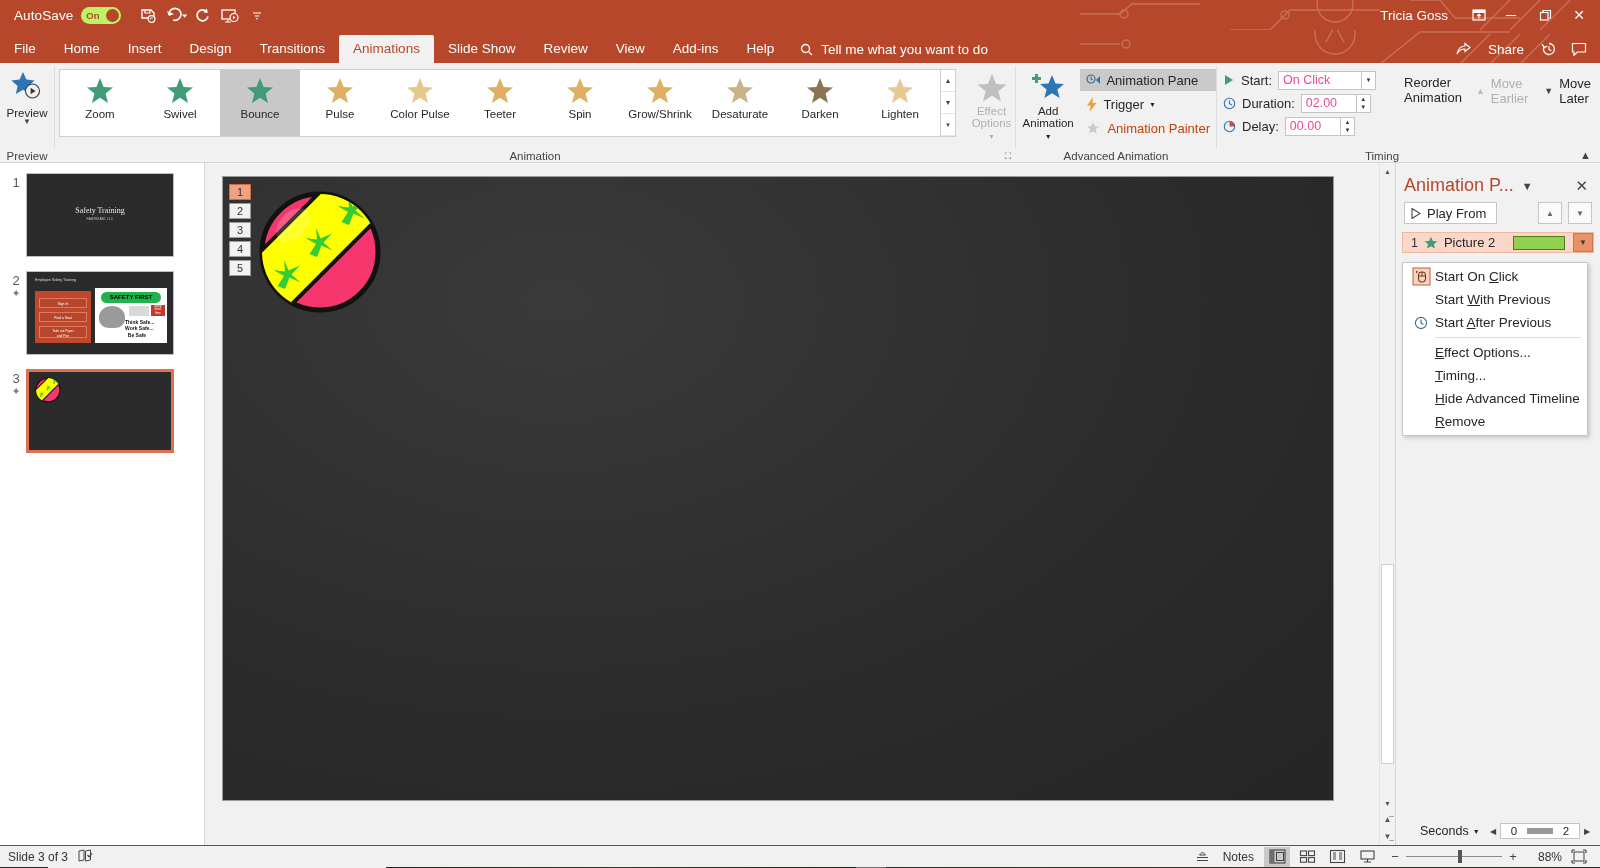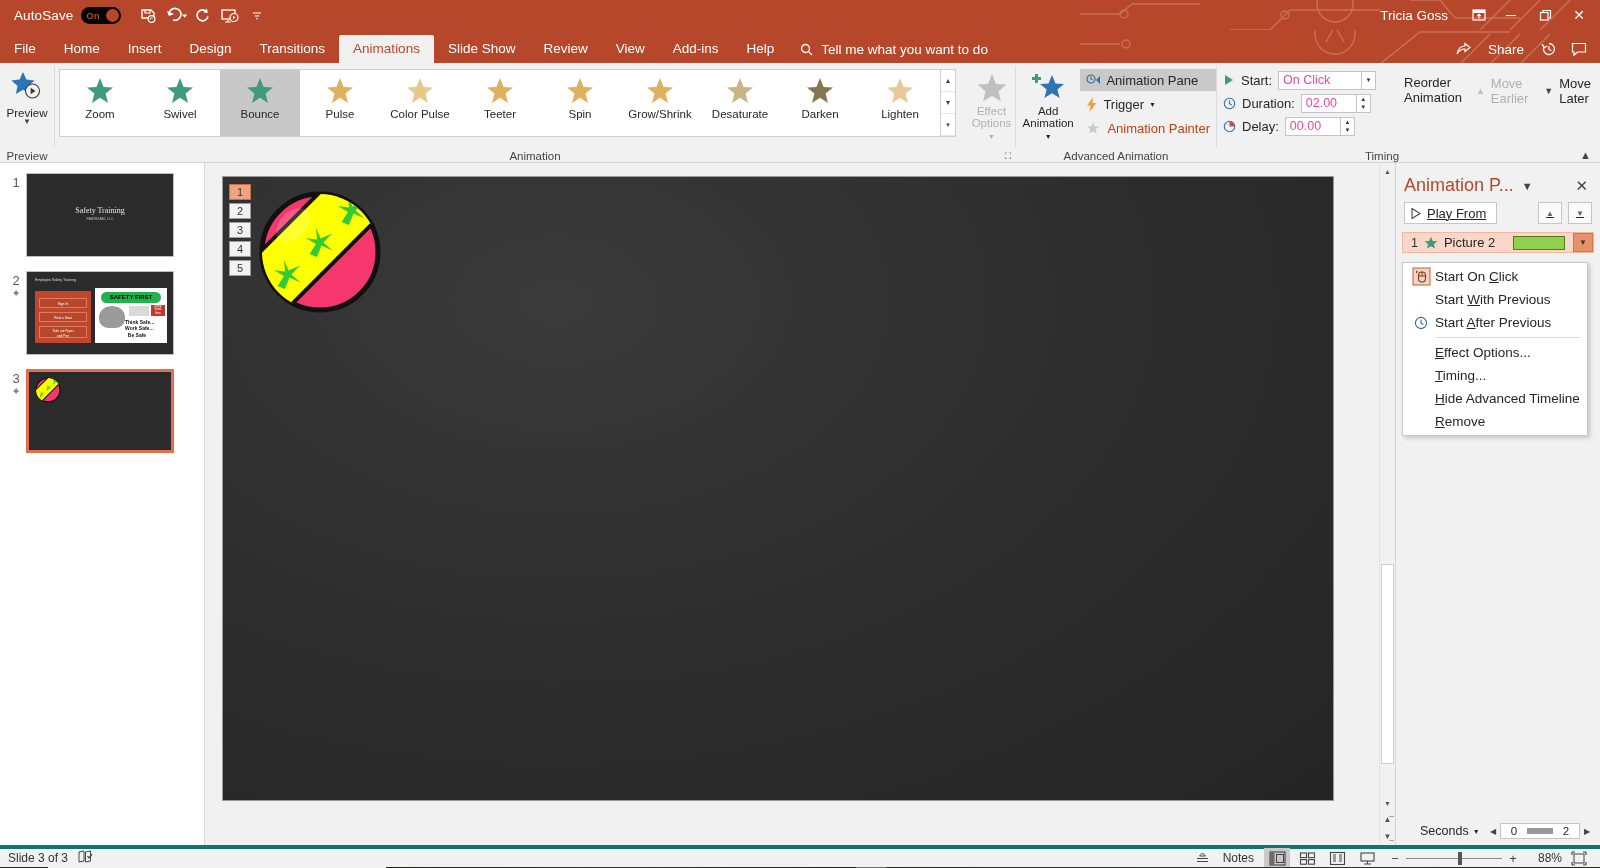--- a/index.html
+++ b/index.html
@@ -14,21 +14,21 @@
 
   
   .titlebar {
     position:relative; height:30px; background:#b7472a; color:#fff;
     display:flex; align-items:center; overflow:hidden;
   }
   .tb-deco { position:absolute; right:0; top:0; width:520px; height:30px; opacity:.22; pointer-events:none; }
   .qat { display:flex; align-items:center; gap:0px; padding-left:14px; z-index:2; }
   .autosave-label { font-size:13.5px; margin-right:8px; letter-spacing:.1px;}
   .toggle {
-    width:40px; height:17px; border-radius:9px; background:#000000;
+    width:40px; height:17px; border-radius:9px; background:#bef264;
     display:inline-flex; align-items:center; justify-content:flex-start;
     position:relative; margin-right:14px;
   }
   .toggle span { font-size:9.5px; color:#b7472a; margin-left:5px; font-weight:600; }
   .toggle i { position:absolute; right:2px; width:13px; height:13px; border-radius:50%; background:#b7472a; }
   .qat-btn {
     width:27px; height:26px; display:inline-flex; align-items:center; justify-content:center;
     cursor:pointer; position:relative;
   }
   .qat-btn svg { display:block; }
@@ -140,21 +140,21 @@
   .vs-track { flex:1; position:relative; background:#f1f1f1; }
   .vs-thumb { position:absolute; left:1px; right:1px; top:385px; height:200px; background:#fff; border:1px solid #d0d0d0; cursor:pointer;}
   .vs-prev, .vs-next { height:17px; display:flex; align-items:center; justify-content:center; font-size:8px; color:#555; cursor:pointer;}
 
   
   .apane { width:205px; background:#f1f1f1; border-left:1px solid #d6d6d6; position:relative; }
   .apane-head { display:flex; align-items:center; padding:12px 8px 6px 8px; }
   .apane-title { font-size:18px; color:#b7472a; font-family:"Liberation Sans", sans-serif; white-space:nowrap;}
   .apane-caret { margin-left:8px; font-size:11px; color:#444; cursor:pointer;}
   .apane-close { margin-left:auto; font-size:15px; color:#444; cursor:pointer; padding:0 4px;}
-  .apane-tools { display:flex; align-items:center; padding:0 8px; gap:6px;text-decoration:underline; }
+  .apane-tools { display:flex; align-items:center; padding:0 8px; gap:6px; }
   .playfrom {
     border:1px solid #c6c6c6; background:#fff; height:22px; display:flex; align-items:center; gap:6px;
     padding:0 10px 0 6px; font-size:13px; cursor:pointer;
   }
   .pf-spacer { flex:1; }
   .updown { border:1px solid #c6c6c6; background:#fafafa; width:24px; height:22px; display:flex; align-items:center; justify-content:center; cursor:pointer; font-size:8px; color:#666;}
   .alist { margin-top:8px; position:relative; }
   .arow {
     display:flex; align-items:center; height:21px; background:#fad7c8; border:1px solid #f0b89f;
     margin:0 6px; padding-left:8px; gap:6px; font-size:13px; cursor:pointer;
@@ -178,21 +178,21 @@
   .apane-foot { position:absolute; bottom:6px; left:0; right:0; display:flex; align-items:center; padding:0 6px; gap:6px; font-size:12.5px;}
   .secs { display:flex; align-items:center; gap:4px; cursor:pointer; margin-left:18px;}
   .tl-nav { display:flex; align-items:center; margin-left:auto; }
   .tl-arrow { width:14px; text-align:center; font-size:8px; color:#444; cursor:pointer;}
   .tl-box { border:1px solid #c4c4c4; background:#fff; height:16px; display:flex; align-items:center; }
   .tl-box span { width:26px; text-align:center; font-size:11.5px; }
   .tl-tick { width:1px; height:6px; background:#999; }
 
   
   .statusbar {
-    height:22px; background:#f1f1f1; border-top:4px solid #0f766e; display:flex; align-items:center;
+    height:22px; background:#f1f1f1; border-top:1px solid #0f766e; display:flex; align-items:center;
     padding:0 8px; font-size:12px; color:#333;
   }
   .sb-left { display:flex; align-items:center; gap:10px; }
   .sb-right { margin-left:auto; display:flex; align-items:center; gap:4px; }
   .sb-item { display:flex; align-items:center; gap:14px; padding:1px 6px; cursor:pointer; }
   .viewbtn { width:26px; height:20px; display:flex; align-items:center; justify-content:center; cursor:pointer; }
   .viewbtn.active { background:#c9c9c9; }
   .zoomslider { display:flex; align-items:center; gap:6px; margin:0 6px; }
   .zs-track { width:96px; height:1px; background:#8a8a8a; position:relative; }
   .zs-thumb { position:absolute; left:52px; top:-6px; width:4px; height:13px; background:#555; cursor:pointer;}

